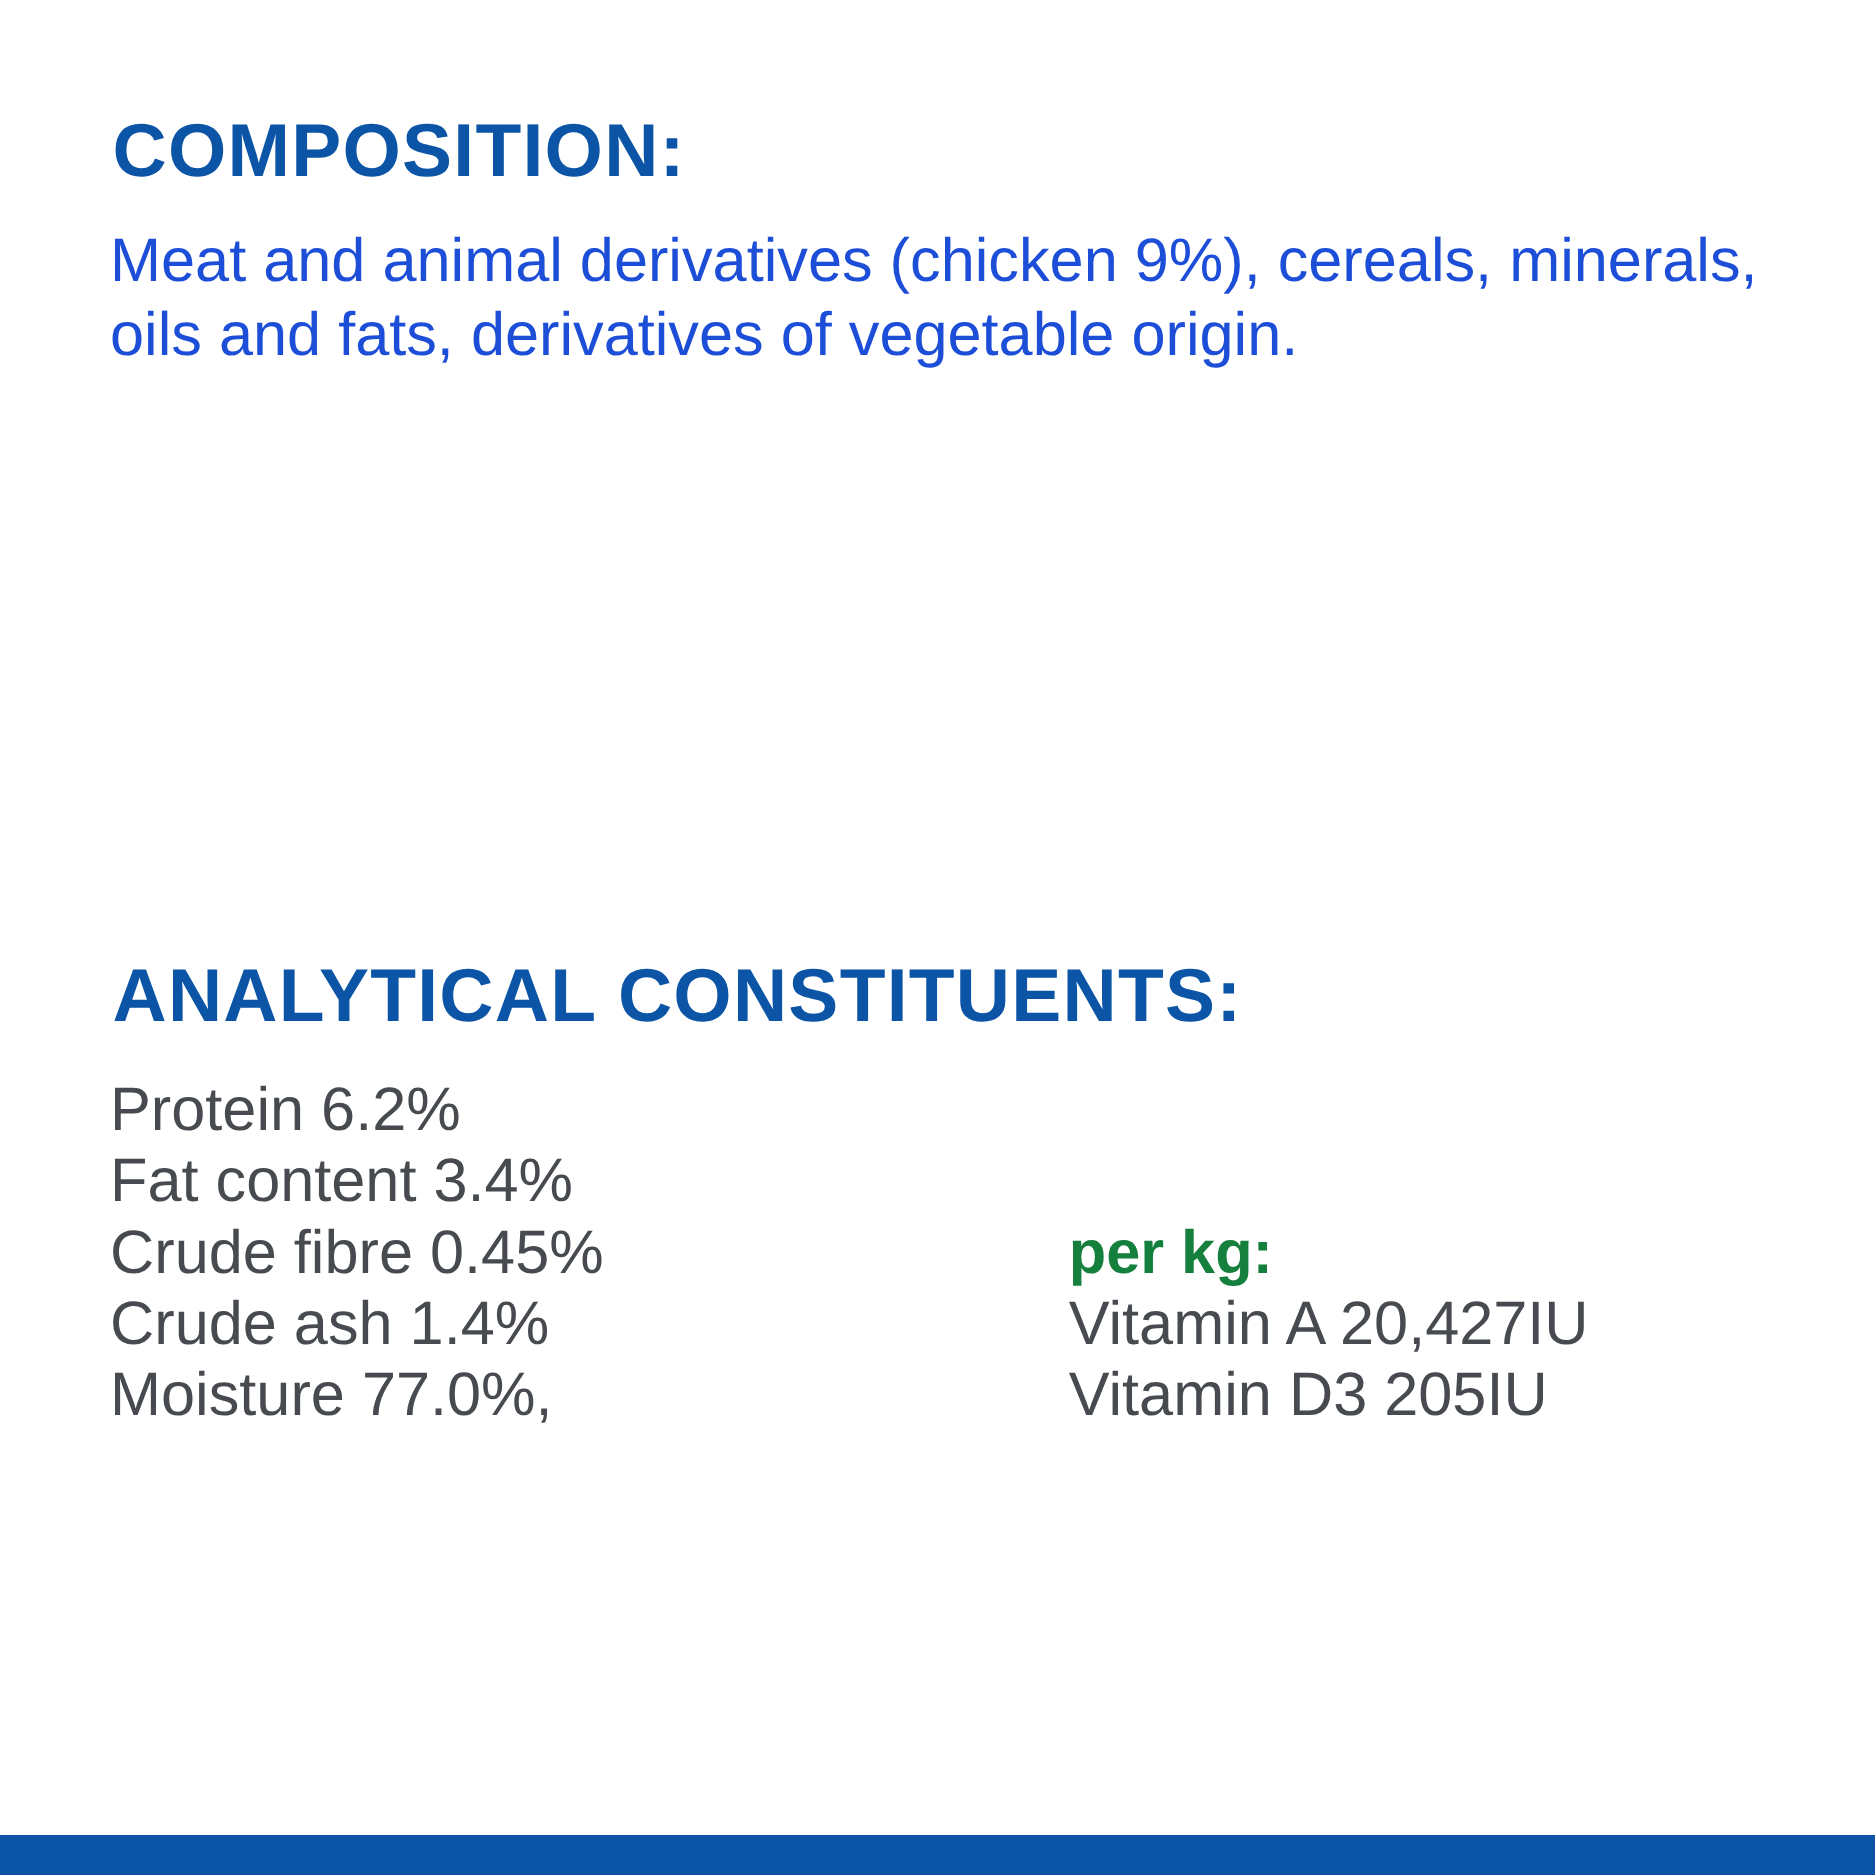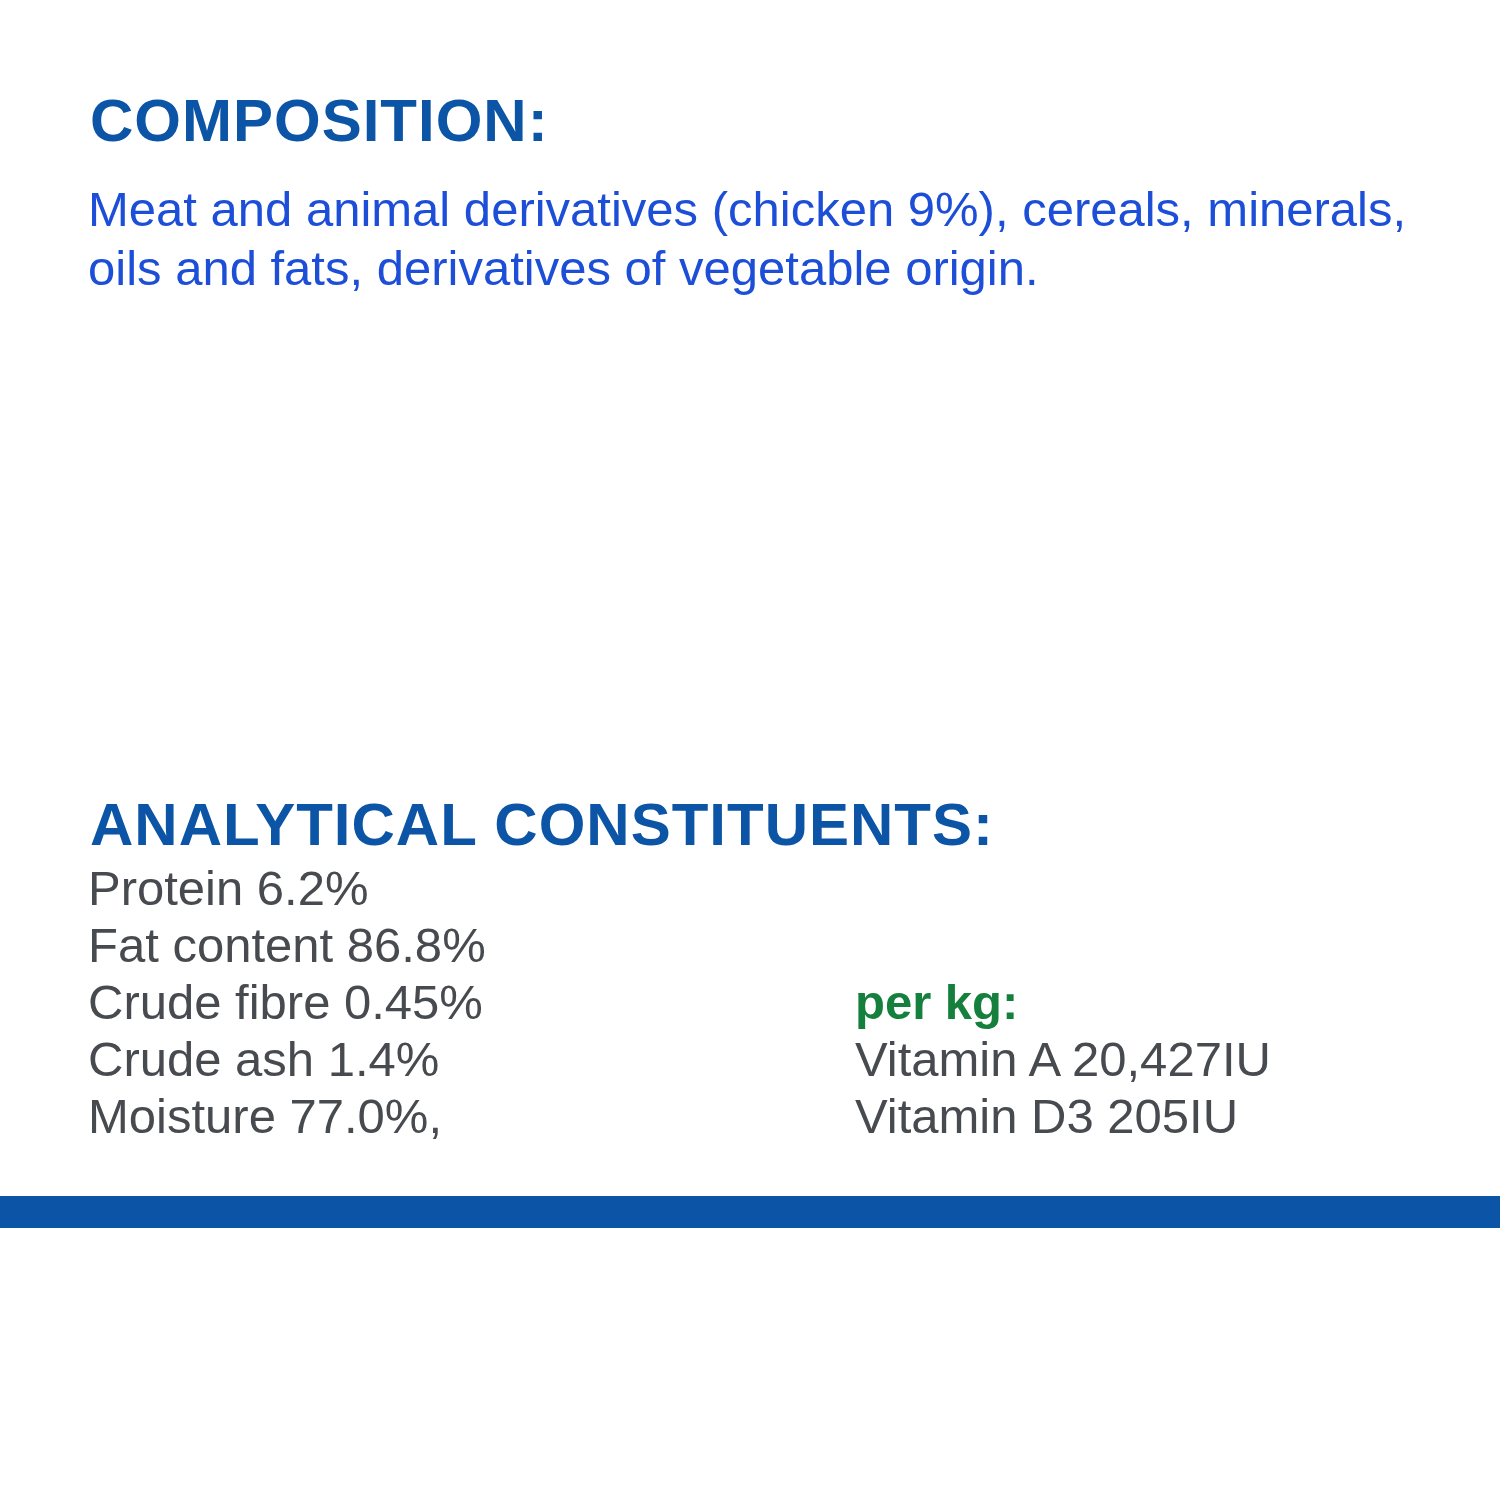--- a/index.html
+++ b/index.html
@@ -5,35 +5,35 @@
   * { margin: 0; padding: 0; box-sizing: border-box; }
   html, body { background: #ffffff; }
   body {
     width: 1500px; height: 1500px;
     font-family: "Liberation Sans", sans-serif;
     position: relative;
     overflow: hidden;
   }
   .page {
     position: relative;
-    width: 1500px; height: 1228px;
+    width: 1500px; height: 1500px;
     background: #ffffff;
     overflow: hidden;
   }
   .section-heading {
     position: absolute;
     left: 90px;
     color: #0C55A6;
     font-weight: bold;
     font-size: 60px;
     letter-spacing: 1px;
     white-space: nowrap;
   }
   .heading-composition { top: 86px; }
-  .heading-analytical { top: 762px; margin-top: 28px; }
+  .heading-analytical { top: 762px; }
   .composition-body {
     position: absolute;
     left: 88px; top: 180px;
     width: 1335px;
     font-size: 49px;
     line-height: 59px;
     color: #1d4ed8;
   }
   .constituents {
     position: absolute;
@@ -73,21 +73,21 @@
 
   <h1 class="section-heading heading-analytical">ANALYTICAL CONSTITUENTS:</h1>
 
   <div class="constituents">
 
     <div class="constituent-row">
       <span class="cell-left">Protein 6.2%</span>
     </div>
 
     <div class="constituent-row">
-      <span class="cell-left">Fat content 86.8%</span>
+      <span class="cell-left">Fat content 3.4%</span>
     </div>
 
     <div class="constituent-row">
       <span class="cell-left">Crude fibre 0.45%</span>
       <span class="cell-right perkg-label">per kg:</span>
     </div>
 
     <div class="constituent-row">
       <span class="cell-left">Crude ash 1.4%</span>
       <span class="cell-right">Vitamin A 20,427IU</span>

